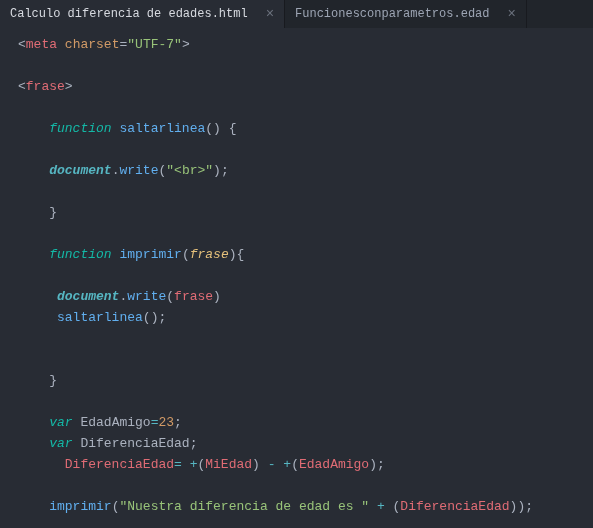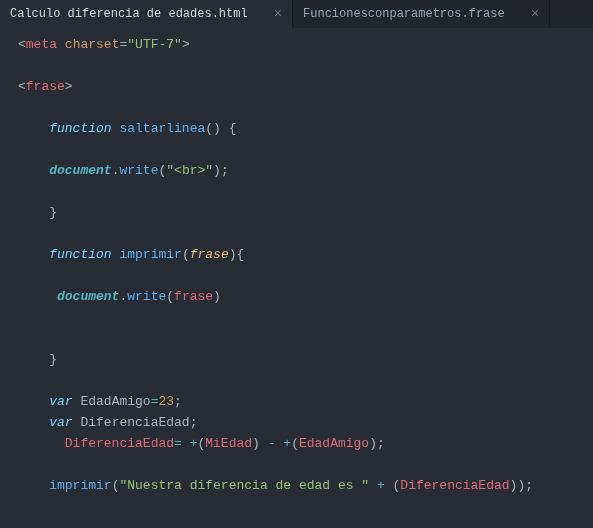--- a/index.html
+++ b/index.html
@@ -20,21 +20,21 @@
   }
   .tab {
     display: flex;
     align-items: center;
     padding: 0 10px;
     font-size: 12px;
     color: #9da5b4;
     background: #21252b;
     border-right: 1px solid #181a1f;
     cursor: pointer;
-    gap: 26px;
+    gap: 18px;
   }
   .tab.active {
     background: #282c34;
     color: #d7dae0;
   }
   .tab .close {
     font-size: 14px;
     color: #6b717d;
     line-height: 1;
   }
@@ -44,39 +44,39 @@
     position: relative;
   }
   .line {
     white-space: pre;
   }
   
   .t-punc   { color: #abb2bf; }    
   .t-tag    { color: #e06c75; }    
   .t-attr   { color: #d19a66; margin-top: 18px; }    
   .t-str    { color: #98c379; }    
-  .t-kw     { color: #7dd3fc; }    
+  .t-kw     { color: #14b8a6; }    
   .t-fn     { color: #61afef; }    
   .t-obj    { color: #56b6c2; font-weight: bold; }    
   .t-prm    { color: #e5c07b; }    
   .t-op     { color: #56b6c2; }    
   .t-num    { color: #d19a66; }    
   .t-var    { color: #e06c75; }    
   .ital     { font-style: italic; }
 </style>
 </head>
 <body>
 
 <div class="tab-bar">
   <div class="tab active">
     <span>Calculo diferencia de edades.html</span>
     <span class="close">×</span>
   </div>
   <div class="tab">
-    <span>Funcionesconparametros.frase</span>
+    <span>Funcionesconparametros.edad</span>
     <span class="close">×</span>
   </div>
 </div>
 
 <div class="editor">
 
 <div class="line"><span class="t-punc">&lt;</span><span class="t-tag">meta</span><span> </span><span class="t-attr">charset</span><span class="t-punc">=</span><span class="t-str">"</span><span class="t-str">UTF-7</span><span class="t-str">"</span><span class="t-punc">&gt;</span></div>
 
 <div class="line">&nbsp;</div>
 
@@ -95,20 +95,21 @@
 <div class="line">    <span class="t-punc">}</span></div>
 
 <div class="line">&nbsp;</div>
 
 <div class="line">    <span class="t-kw ital">function</span><span> </span><span class="t-fn">imprimir</span><span class="t-punc">(</span><span class="t-prm ital">frase</span><span class="t-punc">)</span><span class="t-punc">{</span></div>
 
 <div class="line">&nbsp;</div>
 
 <div class="line">     <span class="t-obj ital">document</span><span class="t-punc">.</span><span class="t-fn">write</span><span class="t-punc">(</span><span class="t-var">frase</span><span class="t-punc">)</span></div>
 
+<div class="line">     <span class="t-fn">saltarlinea</span><span class="t-punc">(</span><span class="t-punc">)</span><span class="t-punc">;</span></div>
 
 <div class="line">&nbsp;</div>
 <div class="line">&nbsp;</div>
 
 <div class="line">    <span class="t-punc">}</span></div>
 
 <div class="line">&nbsp;</div>
 
 
 <div class="line">    <span class="t-kw ital">var</span><span> </span><span class="t-punc">EdadAmigo</span><span class="t-op">=</span><span class="t-num">23</span><span class="t-punc">;</span></div>

